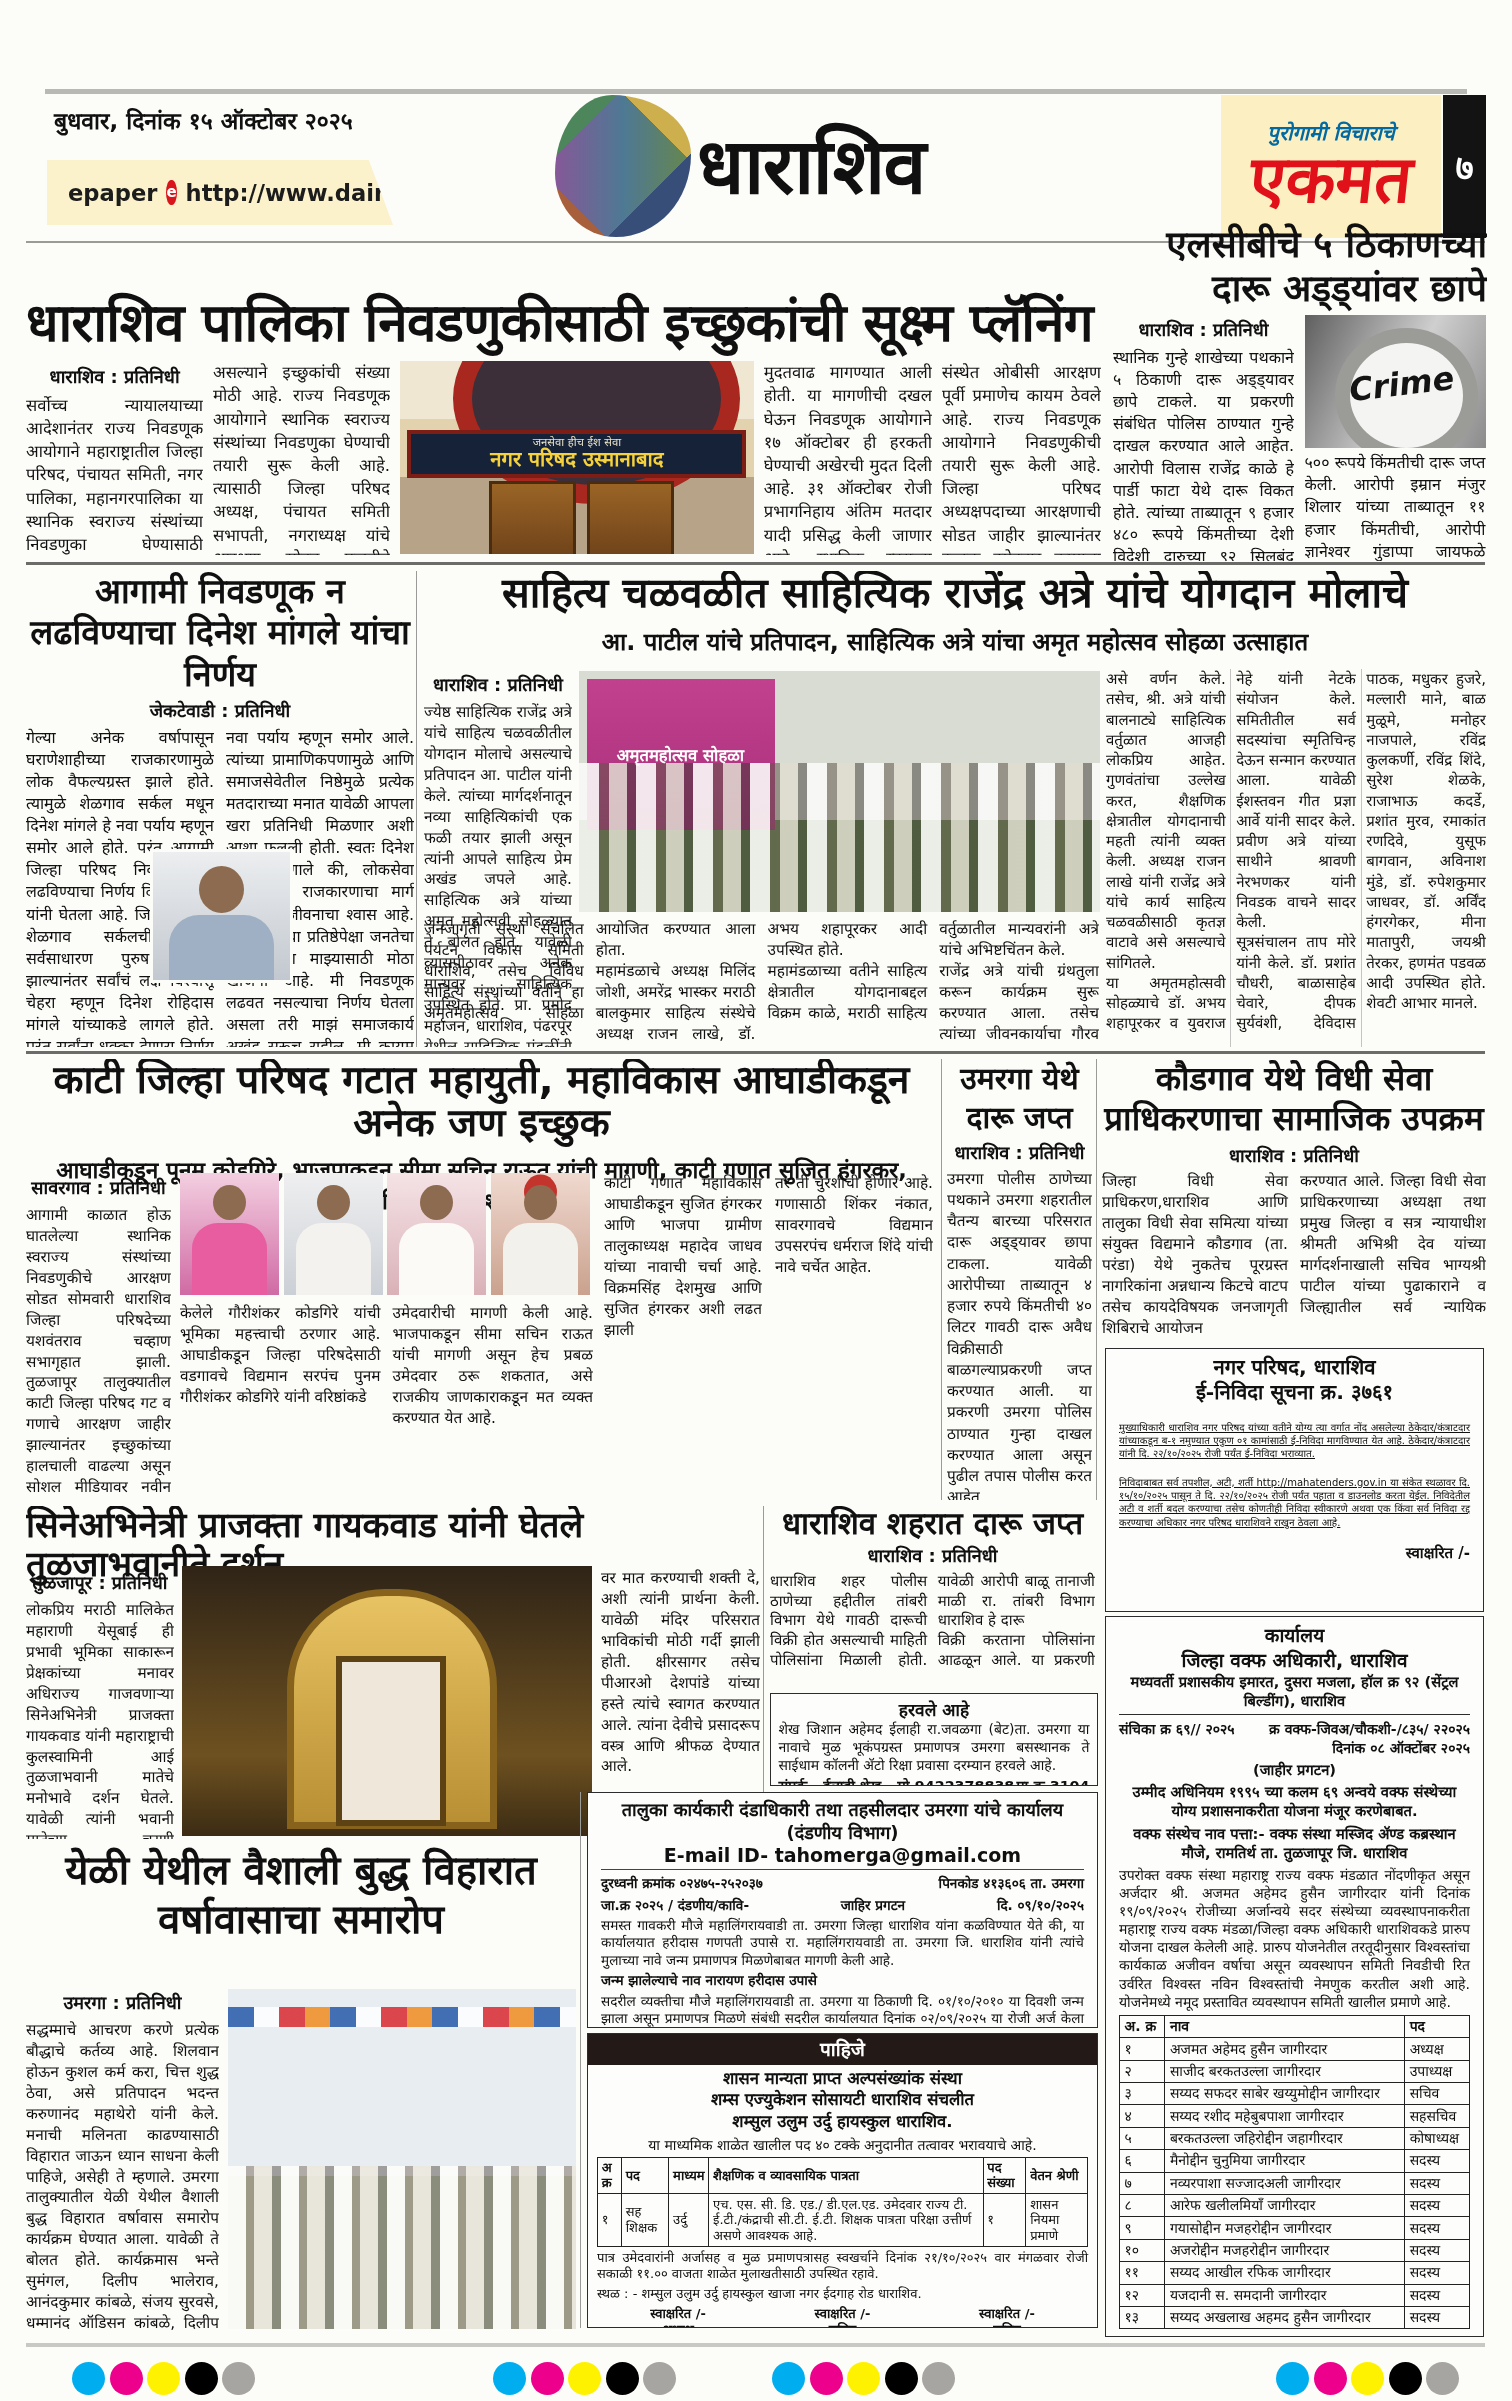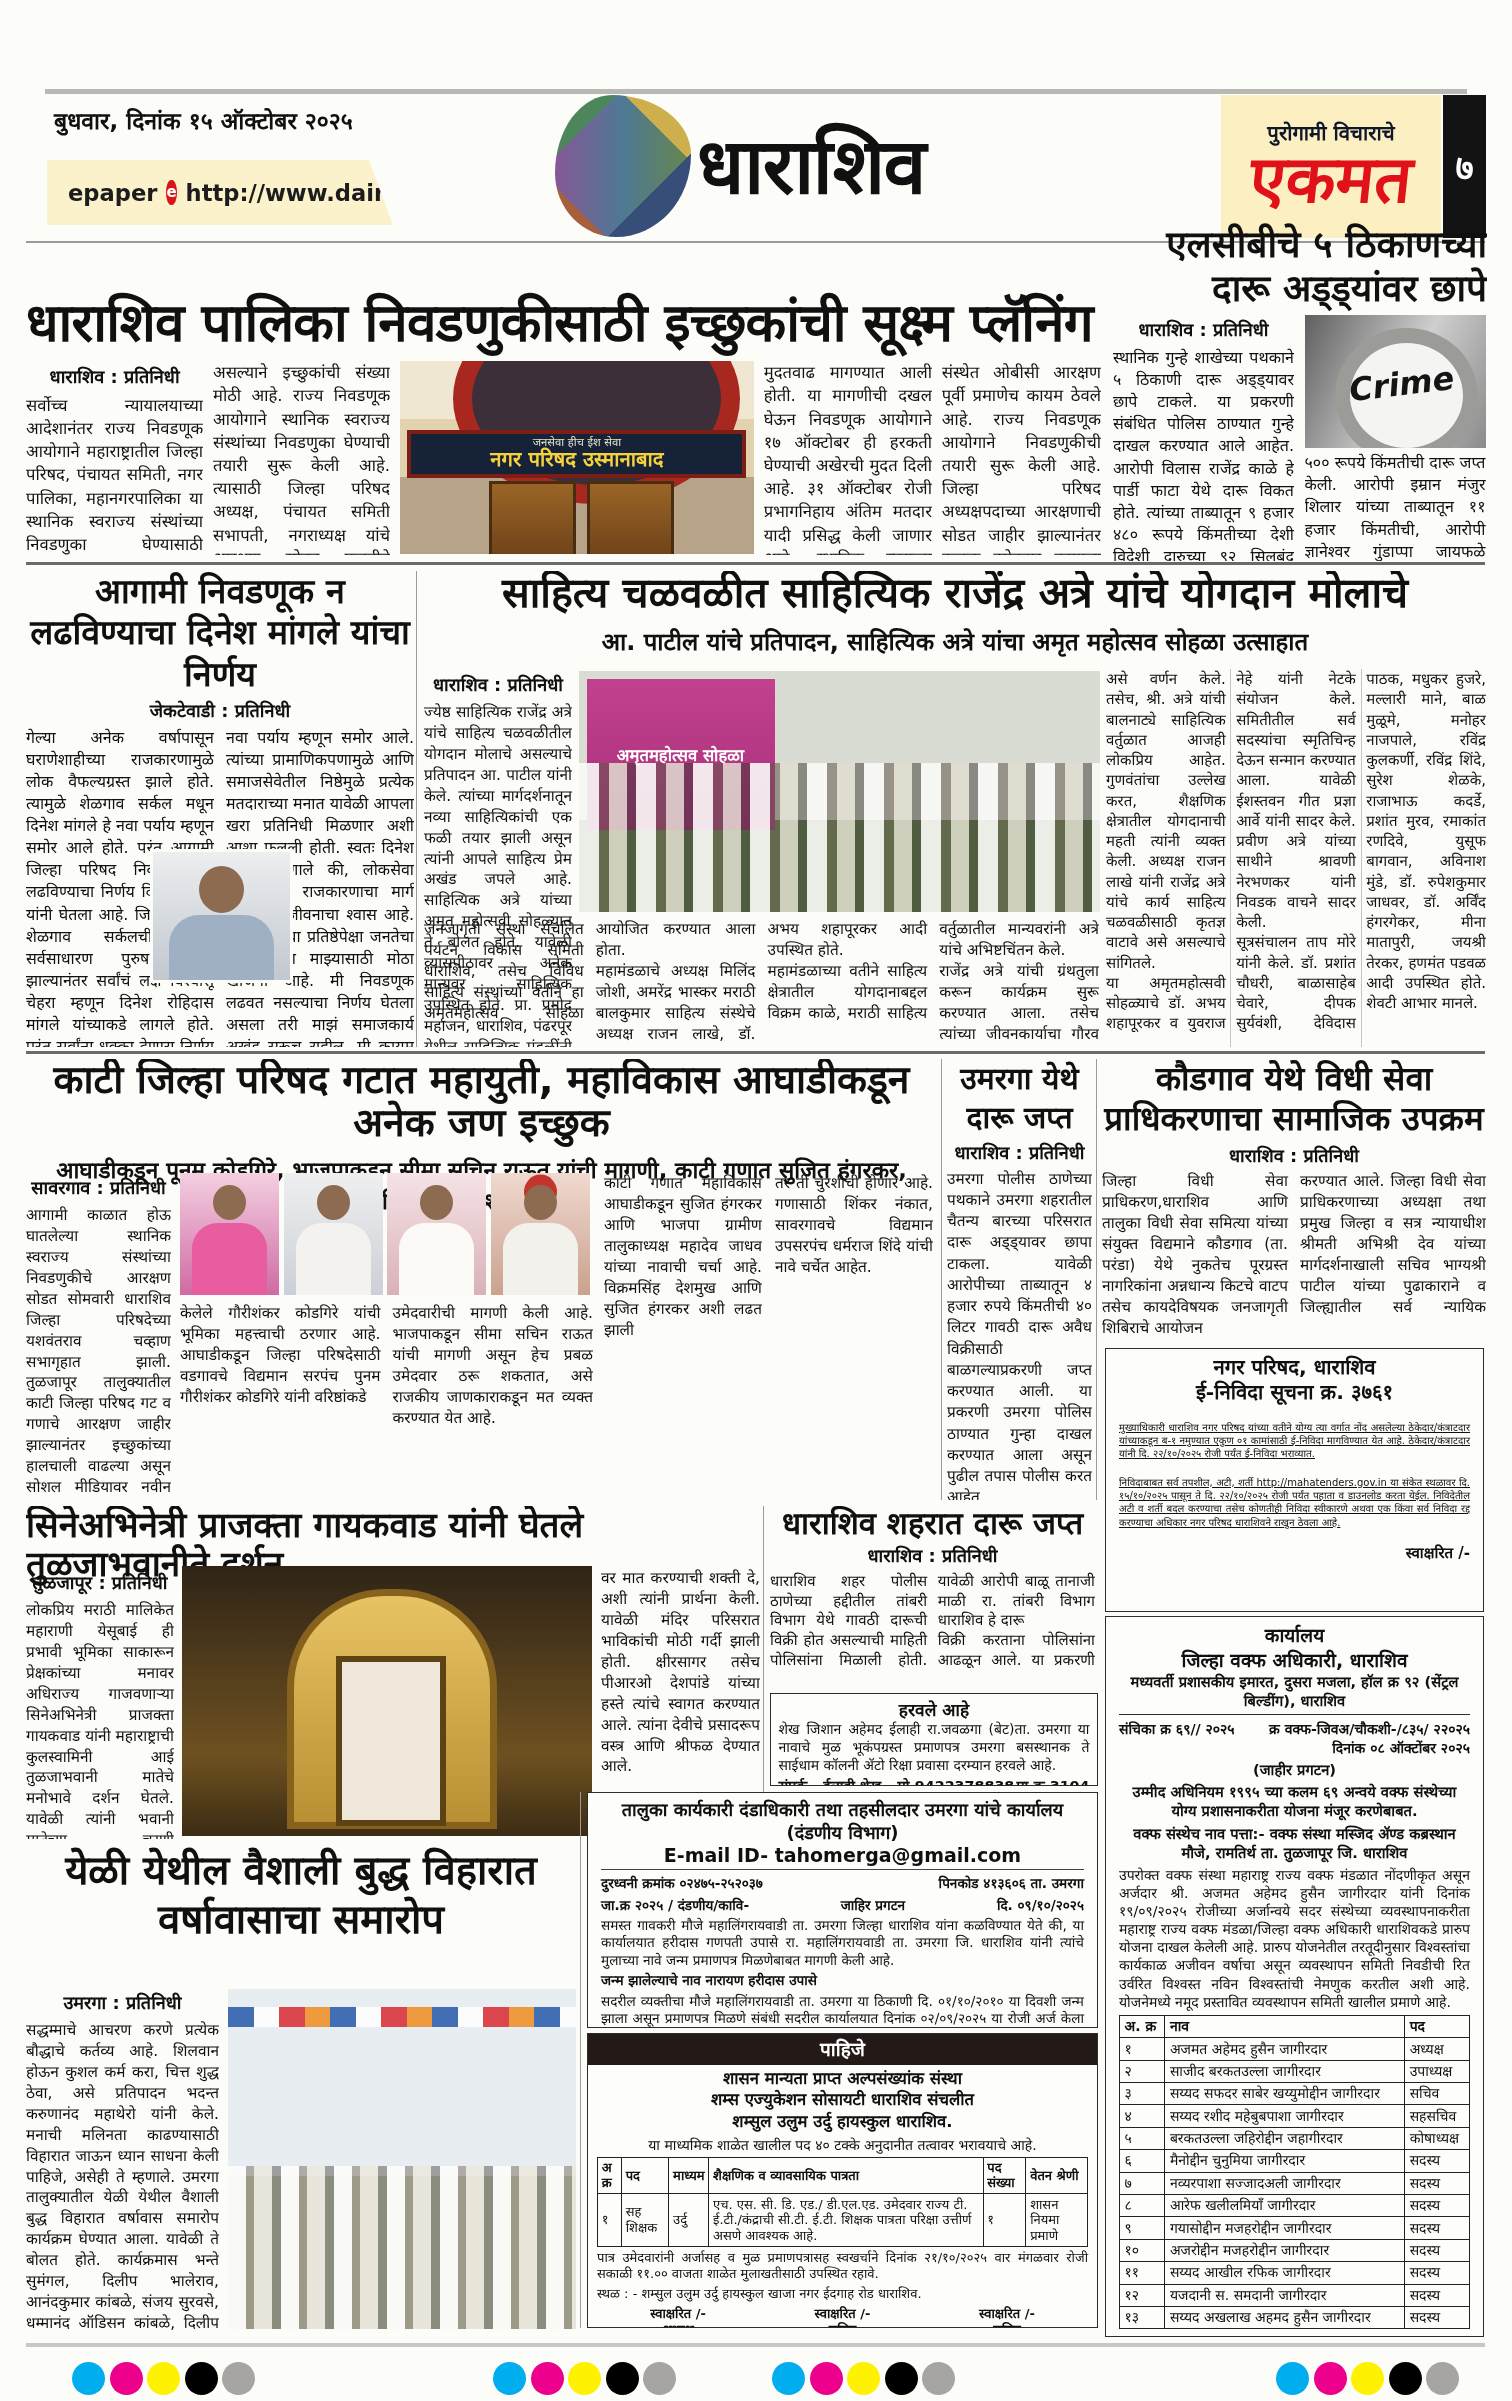--- a/index.html
+++ b/index.html
@@ -15,21 +15,21 @@
   #epaper{left:47px;top:160px;width:346px;height:65px;background:#fbf1cb;clip-path:polygon(0 0,93% 0,100% 100%,0 100%);display:flex;align-items:center;gap:9px;padding-left:21px;box-sizing:border-box;font-size:22.6px;font-weight:bold;color:#1c1c1c;}
   .epaper-icon{display:inline-block;width:25.6px;height:25.6px;border-radius:50%;background:#d8151b;color:#fff;text-align:center;line-height:25.6px;font-size:15px;font-weight:bold;}
   #collage{left:555px;top:95px;width:136px;height:142px;border-radius:42% 58% 55% 45%/55% 42% 58% 45%;background:
     linear-gradient(135deg,#3f7d4e 0 22%,rgba(0,0,0,0) 22%),
     linear-gradient(315deg,#27406e 0 30%,rgba(0,0,0,0) 30%),
     linear-gradient(45deg,#a0522d 0 18%,rgba(0,0,0,0) 18%),
     linear-gradient(225deg,#caa93f 0 24%,rgba(0,0,0,0) 24%),
     linear-gradient(90deg,#7c4b8f,#406e8c,#5a7d3e);opacity:.92;}
   #city{left:697px;top:111px;font-size:77px;font-weight:800;letter-spacing:-1.5px;}
   #brand-box{left:1221px;top:95px;width:220px;height:143px;background:#fcf0c2;display:flex;flex-direction:column;align-items:center;justify-content:center;}
-  #brand-tagline{color:#0f172a;font-size:20.3px;font-weight:bold;}
+  #brand-tagline{color:#0369a1;font-size:20.3px;font-weight:bold;font-style:italic;}
   #brand-name{color:#e01118;font-size:65px;font-weight:800;transform:skewX(-6deg);line-height:1.05;}
   #pageno-box{left:1443px;top:95px;width:43px;height:143px;background:#131313;color:#ffffff;display:flex;align-items:center;justify-content:center;font-size:35px;font-weight:bold;}
   #mast-rule{left:26px;top:241px;width:1459px;height:2.3px;background:#9a9a98;}
   #strap{left:29px;top:252px;width:1077px;font-size:32px;font-weight:bold;line-height:1.15;}
   #strap .red{color:#d7161d;}
   
   #lead-art{left:26px;top:190px;width:1075px;height:371px;overflow:hidden;}
   #lead-headline{margin-top:105px;font-size:53px;font-weight:800;letter-spacing:-0.8px;line-height:1.05;}
   .lead-body{display:flex;gap:9.8px;margin-top:10.5px;}
   .lead-col{font-size:16.6px;line-height:1.40;text-align:justify;overflow:hidden;}

